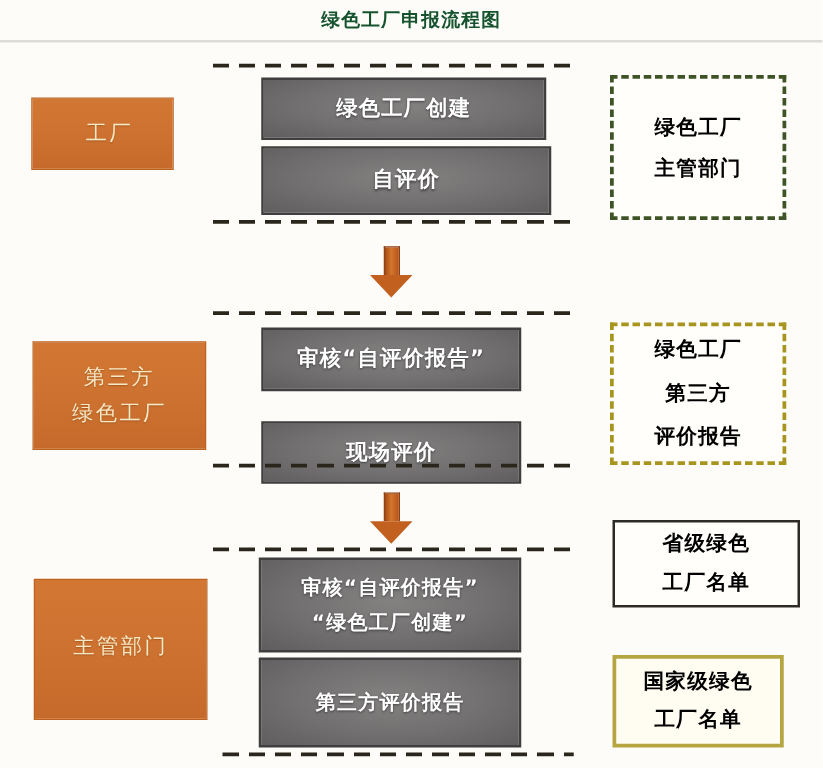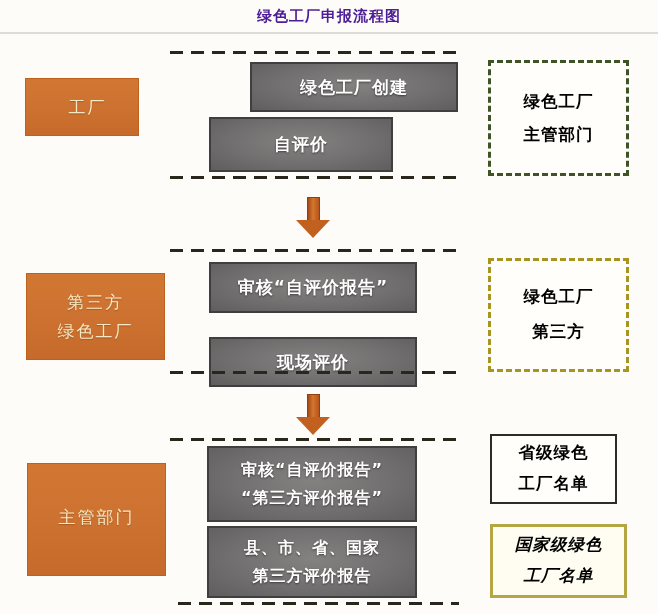--- a/index.html
+++ b/index.html
@@ -8,21 +8,21 @@
     background:#ffffff;
   }
   .canvas{
     position:relative;
     width:658px;height:614px;
     background:#fdfcf9;
     overflow:hidden;
   }
   .title{
     position:absolute;left:0;top:7px;width:658px;
-    text-align:center;font-size:15px;font-weight:bold;color:#4c1d95;
+    text-align:center;font-size:15px;font-weight:bold;color:#14532d;
     letter-spacing:1px;
   }
   .title-rule{
     position:absolute;left:0;top:32px;width:658px;height:2px;
     background:#dcdbd8;
   }
   
   .dash-line{
     position:absolute;height:3px;
     background:repeating-linear-gradient(90deg,var(--separator,#2b261b) 0 13px,transparent 13px 21px);
@@ -53,55 +53,55 @@
     position:absolute;box-sizing:border-box;
     background:#fffefb;
     color:#000000;font-weight:bold;
     display:flex;flex-direction:column;align-items:center;justify-content:center;
     font-size:16.5px;letter-spacing:1px;line-height:2.0;
     text-align:right;
   }
   .output.dashed-green{border:3px dashed var(--dashed-green,#3f5426);}
   .output.dashed-olive{border:3px dashed var(--dashed-olive,#a8951f);line-height:2.1;}
   .output.solid-dark{border:2px solid var(--solid-dark,#2e2b27);line-height:1.85;}
-  .output.solid-olive{border:3px solid var(--solid-olive,#b5a643);background:#fffdf2;line-height:1.85;font-style:italic;}
+  .output.solid-olive{border:3px solid var(--solid-olive,#b5a643);background:#fffdf2;line-height:1.85;}
   
   .arrow{position:absolute;width:34px;}
   .arrow .stem{
     width:13px;height:23px;margin:0 auto;
     background:linear-gradient(90deg,#a34a16,#d4762e 45%,#b5541c);
     border:1px solid #8f3f10;border-bottom:none;box-sizing:border-box;
   }
   .arrow .head{
     width:0;height:0;margin:0 auto;
     border-left:17px solid transparent;
     border-right:17px solid transparent;
     border-top:18px solid #c2611f;
   }
   
   .s1-dash-top{left:170px;top:51px;width:288px;}
   .s1-actor{left:25px;top:78px;width:114px;height:58px;padding-left:11px;}
-  .s1-step1{left:209px;top:62px;width:208px;height:50px;margin-left:41px;}
-  .s1-step2{left:209px;top:117px;width:184px;height:55px;}
+  .s1-step1{left:209px;top:62px;width:228px;height:50px;}
+  .s1-step2{left:209px;top:117px;width:232px;height:55px;}
   .s1-dash-bot{left:170px;top:176px;width:288px;}
   .s1-out1{left:488px;top:60px;width:141px;height:116px;}
   .arrow1{left:296px;top:197px;}
   .s2-dash-top{left:170px;top:249px;width:288px;}
   .s2-actor{left:26px;top:273px;width:139px;height:87px;}
   .s2-step1{left:209px;top:262px;width:208px;height:51px;}
   .s2-step2{left:209px;top:337px;width:208px;height:50px;}
   .s2-dash-bot{left:170px;top:371px;width:288px;}
   .s2-out1{left:488px;top:258px;width:141px;height:114px;}
   .arrow2{left:296px;top:394px;}
   .s3-dash-top{left:170px;top:438px;width:288px;}
   .s3-actor{left:27px;top:463px;width:139px;height:113px;font-family:Liberation Mono, monospace;}
   .s3-step1{left:207px;top:446px;width:210px;height:76px;}
   .s3-step2{left:207px;top:526px;width:210px;height:72px;}
   .s3-dash-bot{left:178px;top:602px;width:281px;}
-  .s3-out1{left:490px;top:434px;width:127px;height:70px;}
+  .s3-out1{left:490px;top:416px;width:150px;height:70px;}
   .s3-out2{left:490px;top:524px;width:137px;height:74px;}
 </style>
 </head>
 <body>
 
 <div class="canvas">
 
   <div class="title">绿色工厂申报流程图</div>
   <div class="title-rule"></div>
 
@@ -134,37 +134,37 @@
   <div class="step s2-step1">
     <div>审核“自评价报告”</div>
   </div>
   <div class="step s2-step2">
     <div>现场评价</div>
   </div>
   <div class="dash-line s2-dash-bot"></div>
   <div class="output dashed-olive s2-out1">
     <div>绿色工厂</div>
     <div>第三方</div>
+    <div>评价报告</div>
   </div>
 
   <div class="arrow arrow2">
     <div class="stem"></div>
     <div class="head"></div>
   </div>
 
   <div class="dash-line s3-dash-top"></div>
   <div class="actor s3-actor">
     <div>主管部门</div>
   </div>
   <div class="step two-line s3-step1">
     <div>审核“自评价报告”</div>
-    <div>“第三方评价报告”</div>
+    <div>“绿色工厂创建”</div>
   </div>
   <div class="step two-line s3-step2">
-    <div>县、市、省、国家</div>
     <div>第三方评价报告</div>
   </div>
   <div class="dash-line s3-dash-bot"></div>
   <div class="output solid-dark s3-out1">
     <div>省级绿色</div>
     <div>工厂名单</div>
   </div>
   <div class="output solid-olive s3-out2">
     <div>国家级绿色</div>
     <div>工厂名单</div>

